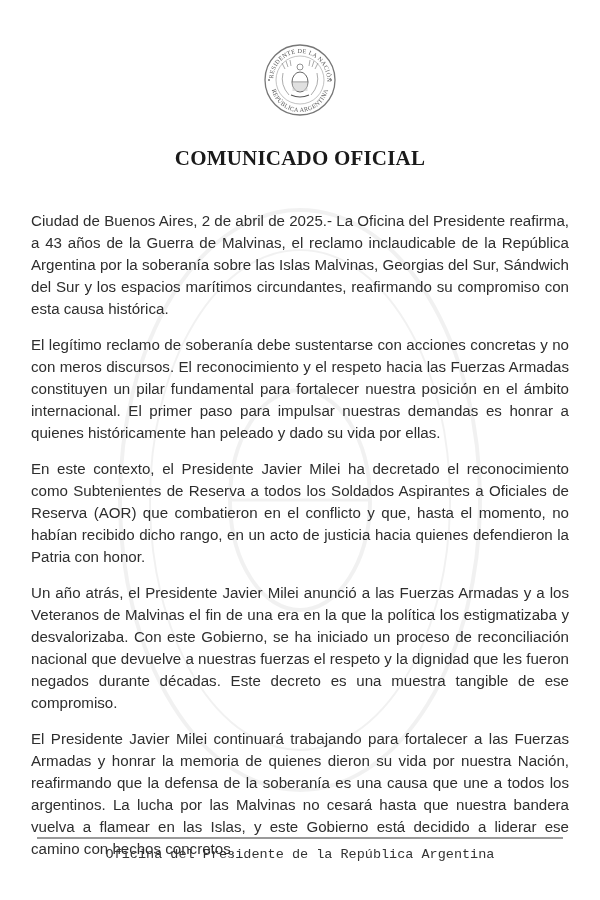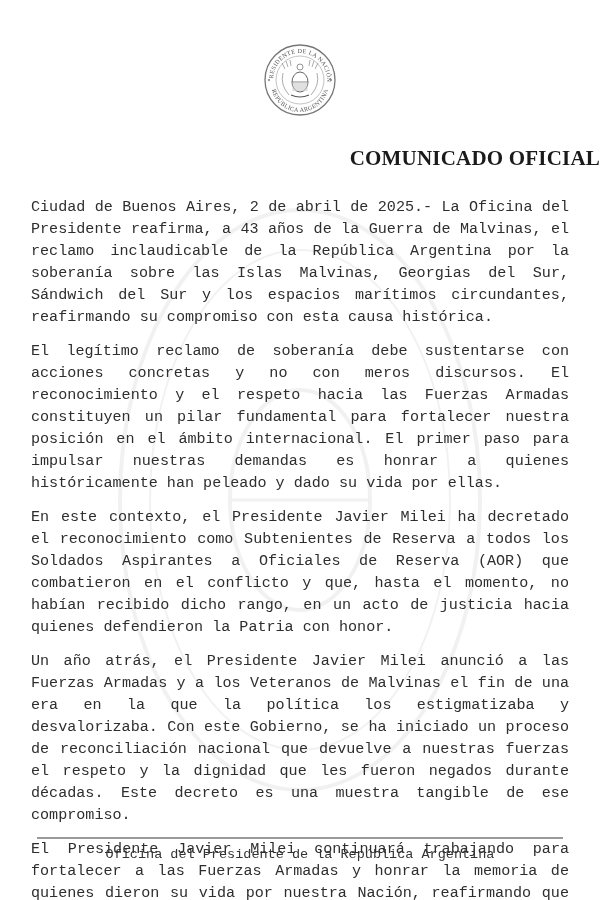--- a/index.html
+++ b/index.html
@@ -8,29 +8,29 @@
     font-family: "DejaVu Serif", "Liberation Serif", serif; color: #2b2b2b;
   }
   .watermark {
     position: absolute; left: 110px; top: 200px; width: 380px; height: 600px;
     opacity: 0.05; pointer-events: none;
   }
   .seal {
     position: absolute; left: 263px; top: 33px; width: 74px; height: 94px;
   }
   .title {
-    position: absolute; left: 0; top: 146px; width: 600px; text-align: right;
+    position: absolute; left: 0; top: 146px; width: 600px; text-align: center;
     font-family: "Liberation Serif", serif; font-weight: bold; font-size: 21px;
     color: #1a1a1a; letter-spacing: 0.2px;
   }
   .body {
     position: absolute; left: 31px; top: 196px; width: 538px;
   }
   .body p {
-    margin: 0 0 12px 0; font-family: Liberation Mono, monospace; font-size: 15.1px;
+    margin: 14px 0 12px 0; font-family: Liberation Sans, sans-serif; font-size: 15.1px;
     line-height: 22px; text-align: justify; color: #2e2e2e;
   }
   .rule {
     position: absolute; left: 37px; top: 837px; width: 526px; height: 1.5px; background: #9a9a9a;
   }
   .footer {
     position: absolute; left: 0; top: 847px; width: 600px; text-align: center;
     font-family: Liberation Mono, monospace; font-size: 13.5px; color: #333;
   }
 </style>

